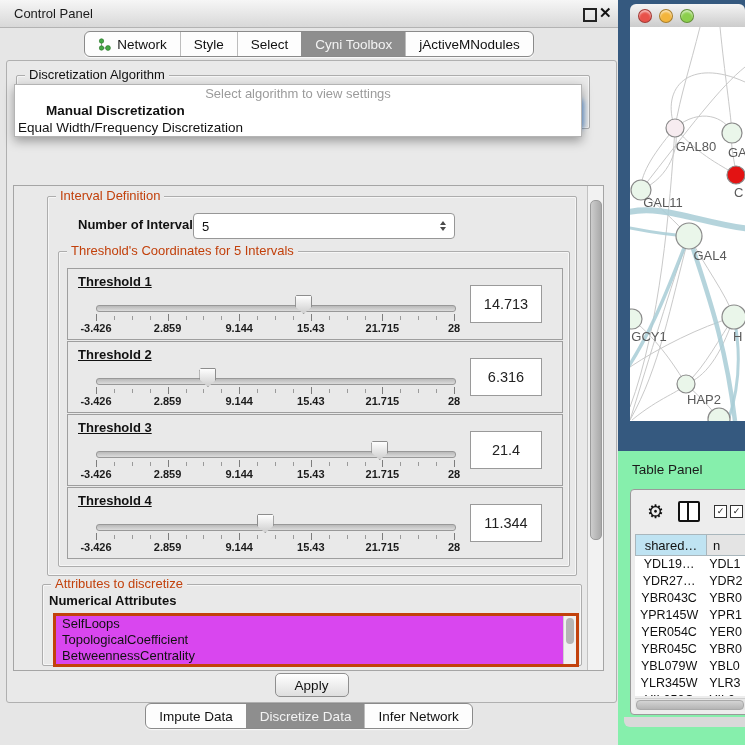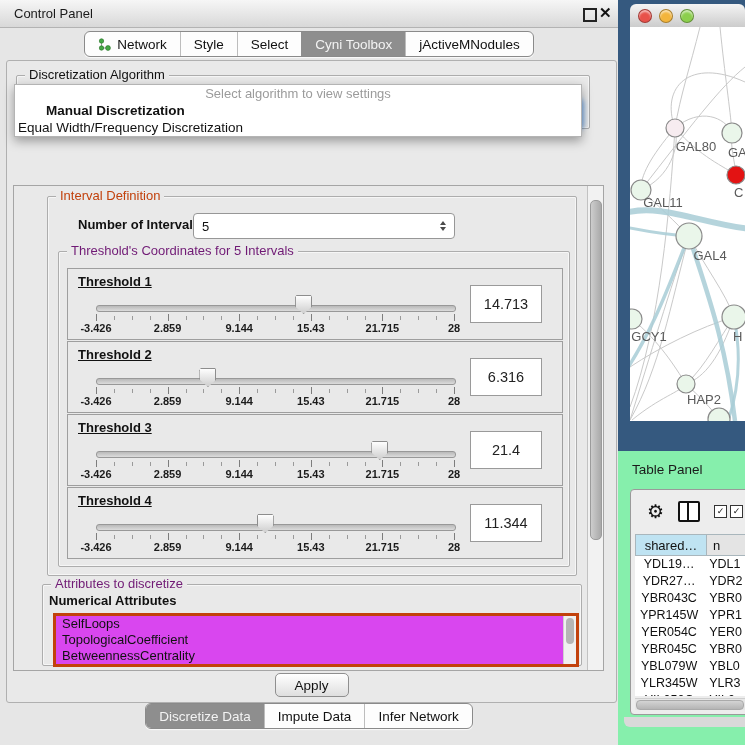--- a/index.html
+++ b/index.html
@@ -27,21 +27,21 @@
   #top-tabs{left:0;top:31px;width:618px;border-radius:7px;}
   #bottom-tabs{left:0;top:703px;width:618px;}
 
   
   #main-panel{left:6px;top:60px;width:609px;height:641px;background:#e9e9e9;
               border:1px solid #b0b0b0;border-radius:3px;}
   .groupbox{position:absolute;border:1px solid #adadad;border-radius:2px;
             box-shadow:inset 0 0 0 1px rgba(255,255,255,.6);}
   .group-label{position:absolute;top:-9px;left:8px;background:#e9e9e9;padding:0 4px;
                font-size:13px;line-height:15px;}
-  .lbl-black{color:#111;} .lbl-green{color:#c2410c;} .lbl-blue{color:#701a75;}
+  .lbl-black{color:#111;} .lbl-green{color:#c2410c;} .lbl-blue{color:#c2410c;}
 
   .combo{position:absolute;background:#fff;border:1px solid #979797;border-radius:4px;
          display:flex;align-items:center;}
   .combo .val{flex:1;padding-left:8px;font-size:13px;color:#111;overflow:hidden;white-space:nowrap;}
   .stepper{width:14px;display:flex;flex-direction:column;align-items:center;gap:2px;margin-right:4px;}
   .arr-up{width:0;height:0;border-left:3.5px solid transparent;border-right:3.5px solid transparent;
           border-bottom:4.5px solid #4a4a4a;}
   .arr-dn{width:0;height:0;border-left:3.5px solid transparent;border-right:3.5px solid transparent;
           border-top:4.5px solid #4a4a4a;}
 
@@ -369,25 +369,25 @@
         <div class="vscroll">
           <div class="vthumb" style="top:14px;height:338px;"></div>
         </div>
       </div>
 
       <div id="apply-btn" class="abs">Apply</div>
     </div>
 
     <div id="bottom-tabs" class="abs seg-row">
       <div class="seg-group" id="bottom-seg">
+          <div class="seg">
+            <span>Impute Data</span>
+          </div>
           <div class="seg selected">
             <span>Discretize Data</span>
-          </div>
-          <div class="seg">
-            <span>Impute Data</span>
           </div>
           <div class="seg">
             <span>Infer Network</span>
           </div>
         </div>
     </div>
   </div>
 
   <div id="net-window" class="abs">
     <div id="net-titlebar" class="abs">

